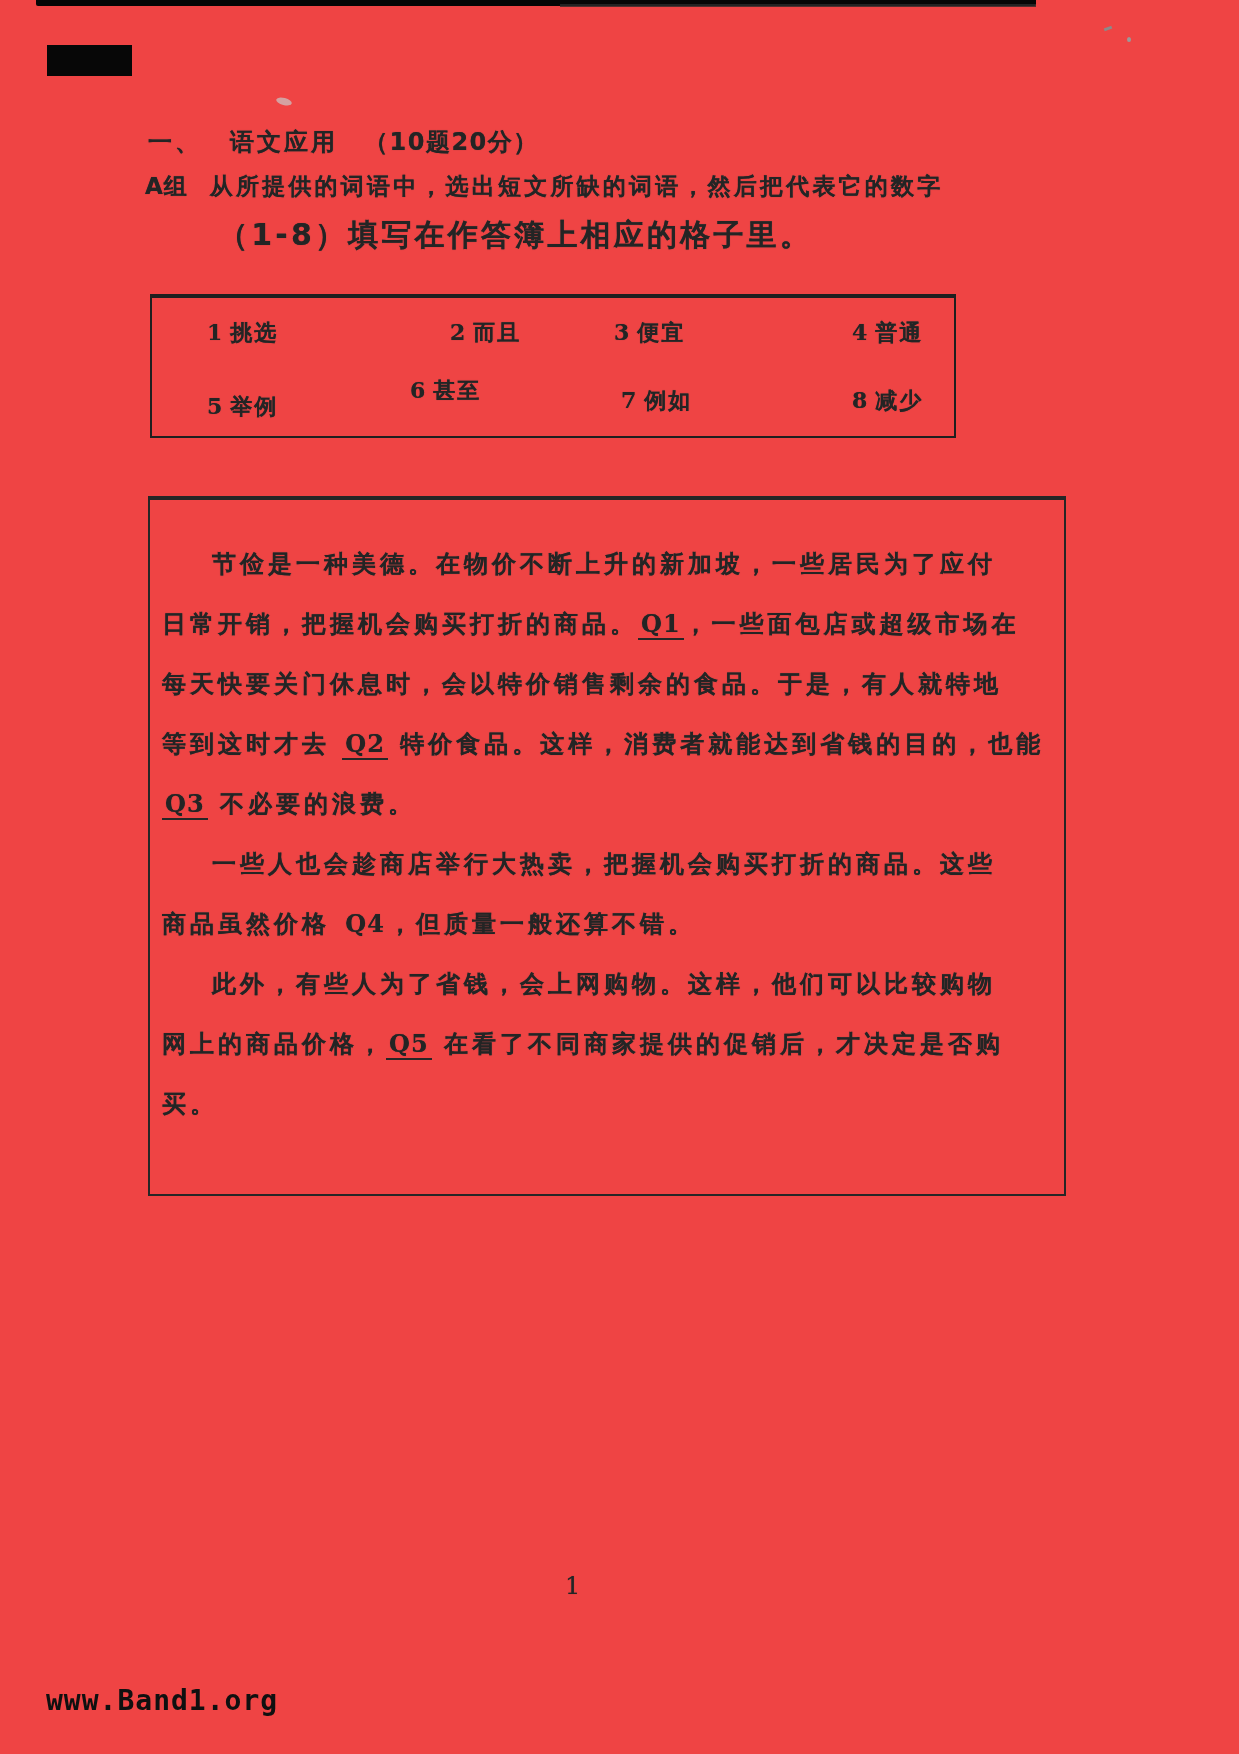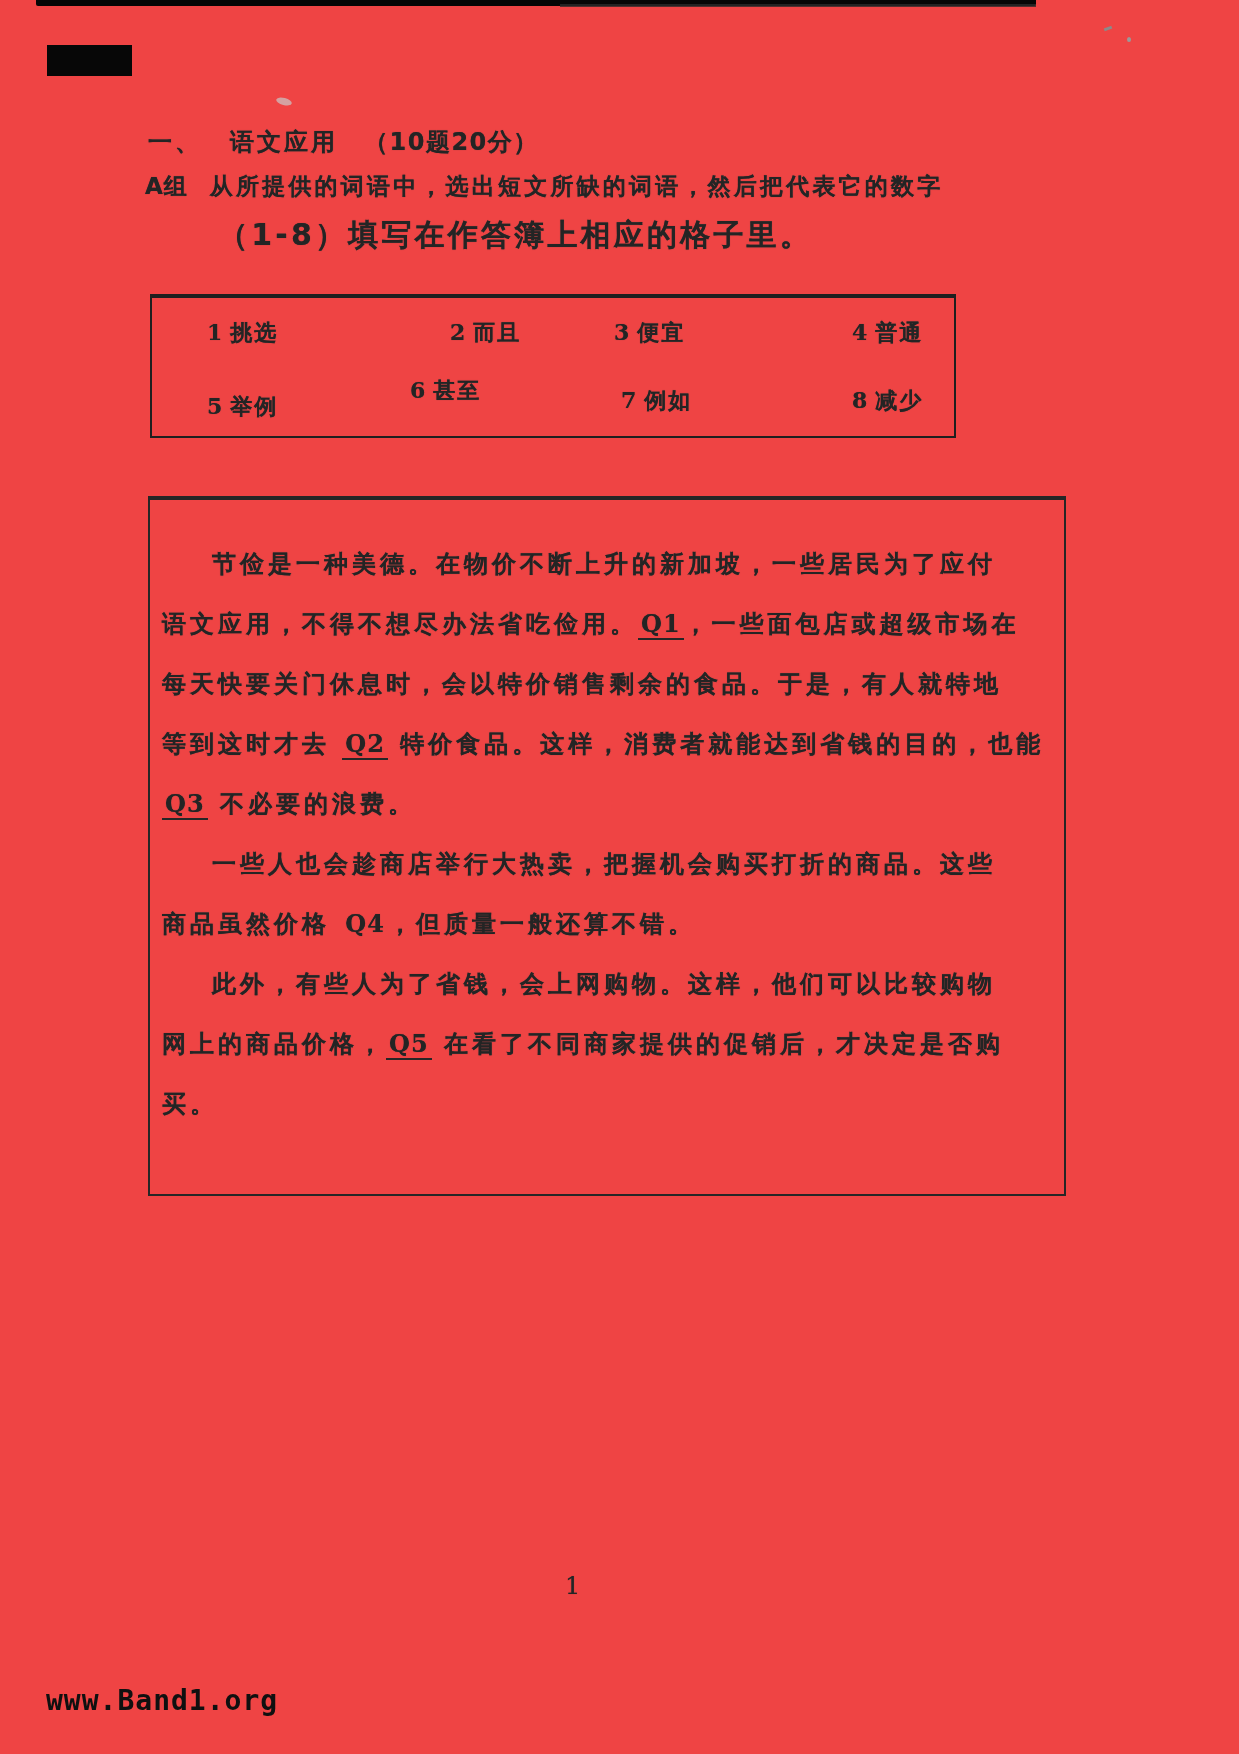--- a/index.html
+++ b/index.html
@@ -81,21 +81,21 @@
       <div class="word-item" style="left: 462px; top: 20px;"><span class="num">3</span><span>便宜</span></div>
       <div class="word-item" style="left: 700px; top: 20px;"><span class="num">4</span><span>普通</span></div>
       <div class="word-item" style="left: 55px; top: 94px;"><span class="num">5</span><span>举例</span></div>
       <div class="word-item" style="left: 258px; top: 78px;"><span class="num">6</span><span>甚至</span></div>
       <div class="word-item" style="left: 462px; top: 88px; margin-left: 7px;"><span class="num">7</span><span>例如</span></div>
       <div class="word-item" style="left: 700px; top: 88px;"><span class="num">8</span><span>减少</span></div>
     </div>
 
   <div class="abs passage-box ink" id="passage-box">
       <div class="p-line indent"><span>节俭是一种美德。在物价不断上升的新加坡，一些居民为了应付</span></div>
-      <div class="p-line"><span>语文应用，不得不想尽办法省吃俭用。</span><span class="qmark u">Q1</span><span>，一些面包店或超级市场在</span></div>
+      <div class="p-line"><span>日常开销，把握机会购买打折的商品。</span><span class="qmark u">Q1</span><span>，一些面包店或超级市场在</span></div>
       <div class="p-line"><span>每天快要关门休息时，会以特价销售剩余的食品。于是，有人就特地</span></div>
       <div class="p-line"><span>等到这时才去 </span><span class="qmark u">Q2</span><span> 特价食品。这样，消费者就能达到省钱的目的，也能</span></div>
       <div class="p-line"><span class="qmark u">Q3</span><span> 不必要的浪费。</span></div>
       <div class="p-line indent"><span>一些人也会趁商店举行大热卖，把握机会购买打折的商品。这些</span></div>
       <div class="p-line"><span>商品虽然价格 </span><span class="qmark">Q4</span><span>，但质量一般还算不错。</span></div>
       <div class="p-line indent"><span>此外，有些人为了省钱，会上网购物。这样，他们可以比较购物</span></div>
       <div class="p-line"><span>网上的商品价格，</span><span class="qmark u">Q5</span><span> 在看了不同商家提供的促销后，才决定是否购</span></div>
       <div class="p-line"><span>买。</span></div>
     </div>
 

